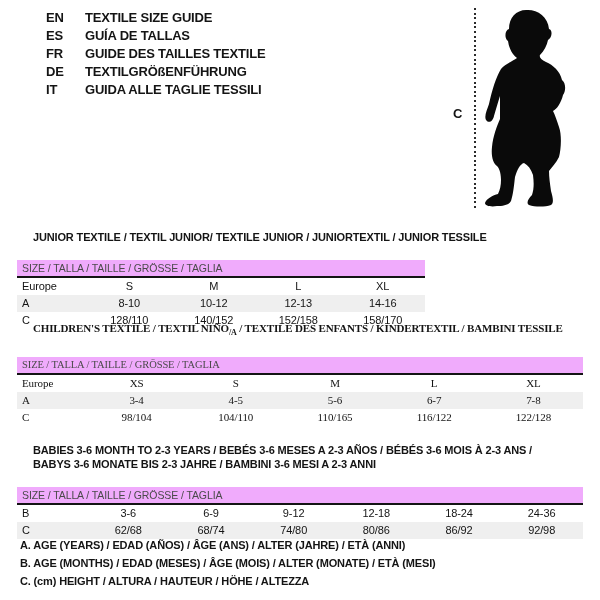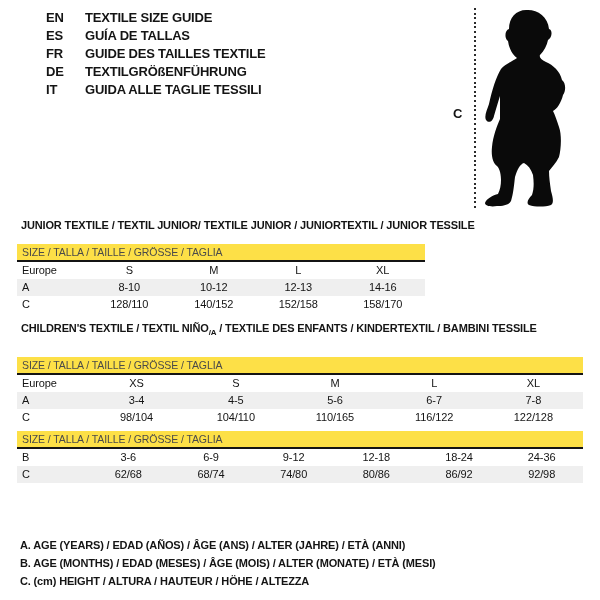--- a/index.html
+++ b/index.html
@@ -19,34 +19,34 @@
   .dotted {
     position:absolute; left:474px; top:8px; width:2px; height:200px;
     background:repeating-linear-gradient(to bottom, #2b2b2b 0 2px, transparent 2px 4.6px);
   }
   .c-label { position:absolute; left:453px; top:106px; font-weight:bold; font-size:13px; }
   .baby { position:absolute; left:479px; top:5px; width:90px; height:205px; }
 
   
   .tbl { position:absolute; left:17px; }
   .t1 { top:215px; width:408px; }
-  .t2 { top:318px; width:566px; }
+  .t2 { top:306px; width:566px;font-family:Liberation Serif, serif; }
   .t3 { top:427px; width:566px; }
-  .tbl-title { margin:4px; font-size:11px; line-height:13px; font-weight:bold; letter-spacing:-0.15px; white-space:nowrap; }
+  .tbl-title { margin:16px; font-size:11px; line-height:13px; font-weight:bold; letter-spacing:-0.15px; white-space:nowrap; }
   .tbl-title .sub { font-size:8px; vertical-align:sub; }
   .t3 .tbl-title { white-space:normal; line-height:14px; }
   .t3 .tbl-title .line { display:block; white-space:nowrap; }
   .t1 table { margin-top:12px; }
   .t2 table { margin-top:18px; }
   .t3 table { margin-top:4px; }
 
   table { width:100%; border-collapse:collapse; table-layout:fixed; }
   col.c-lbl { width:70px; }
   th {
-    background:#fde047; color:#4a4a4a; font-weight:normal; font-size:10.5px;
+    background:#f0abfc; color:#4a4a4a; font-weight:normal; font-size:10.5px;
     line-height:16px; height:16px; text-align:left; padding:0 0 0 5px;
     border-bottom:2px solid #141414; letter-spacing:-0.1px;
   }
   td { font-size:11px; line-height:17px; height:17px; padding:0; text-align:center; letter-spacing:-0.1px;margin-top:32px; }
   td.lbl { text-align:left; padding-left:5px; }
   tbody tr:nth-child(even) td { background:#efefef; }
 
   
   .legend { position:absolute; left:20px; top:536px; }
   .legend-line { font-weight:bold; font-size:11px; line-height:18px; letter-spacing:-0.15px; white-space:nowrap; }
@@ -177,20 +177,24 @@
           <td>104/110</td>
           <td>110/165</td>
           <td>116/122</td>
           <td>122/128</td>
         </tr>
       </tbody>
     </table>
   </section>
 
   <section class="tbl t3">
+    <h2 class="tbl-title">
+        <span class="line">BABIES 3-6 MONTH TO 2-3 YEARS / BEBÉS 3-6 MESES A 2-3 AÑOS / BÉBÉS 3-6 MOIS À 2-3 ANS /</span>
+        <span class="line">BABYS 3-6 MONATE BIS 2-3 JAHRE / BAMBINI 3-6 MESI A 2-3 ANNI</span>
+      </h2>
     <table>
       <colgroup>
           <col class="c-lbl">
           <col>
           <col>
           <col>
           <col>
           <col>
           <col>
         </colgroup>

